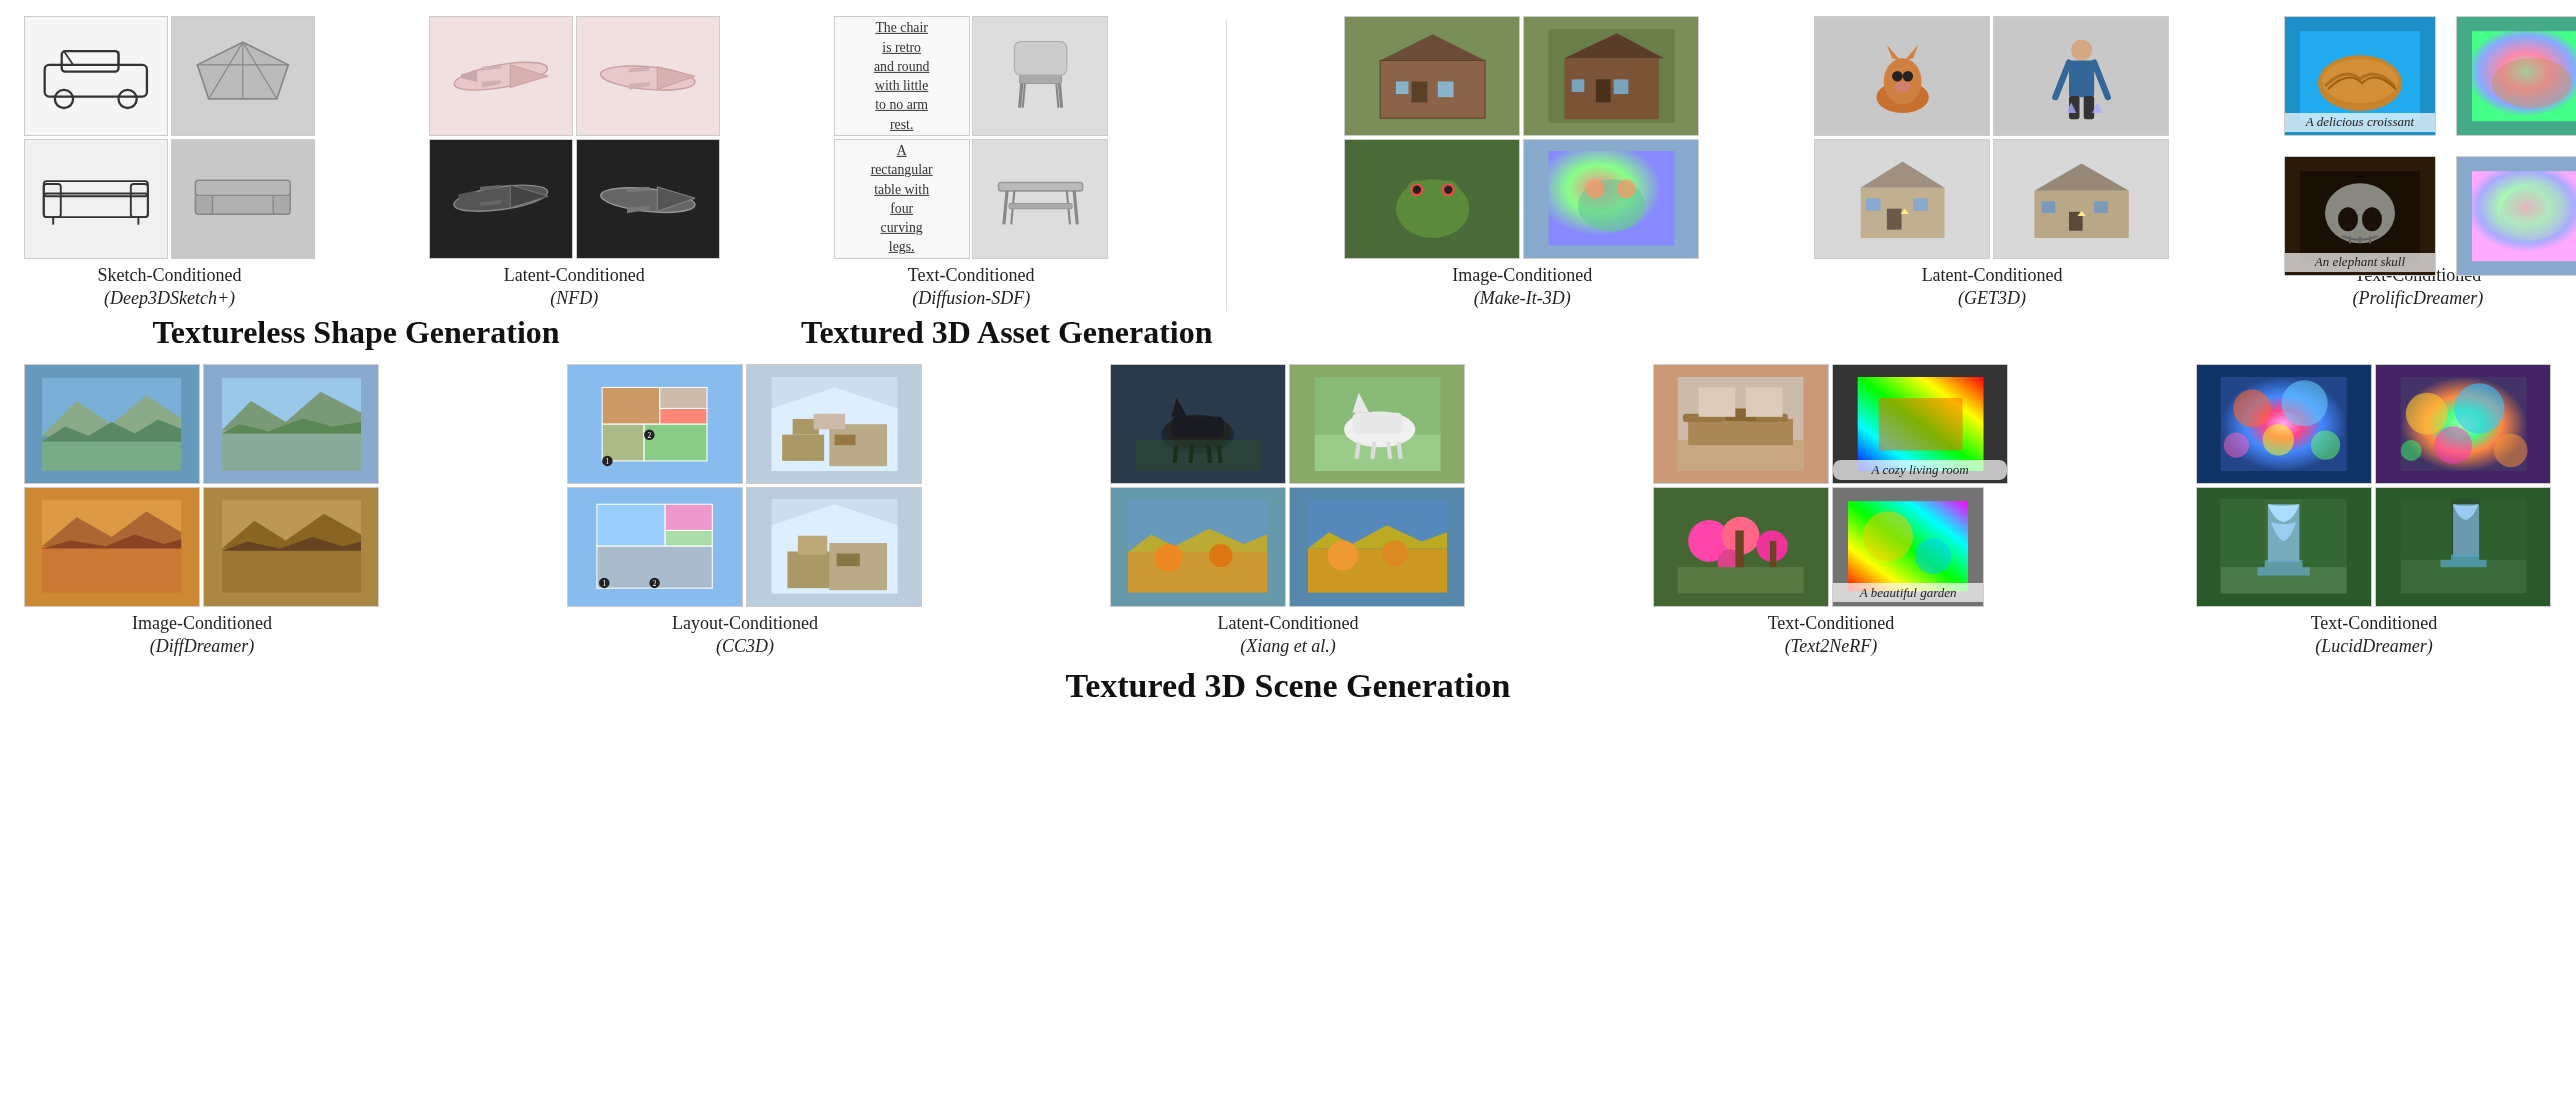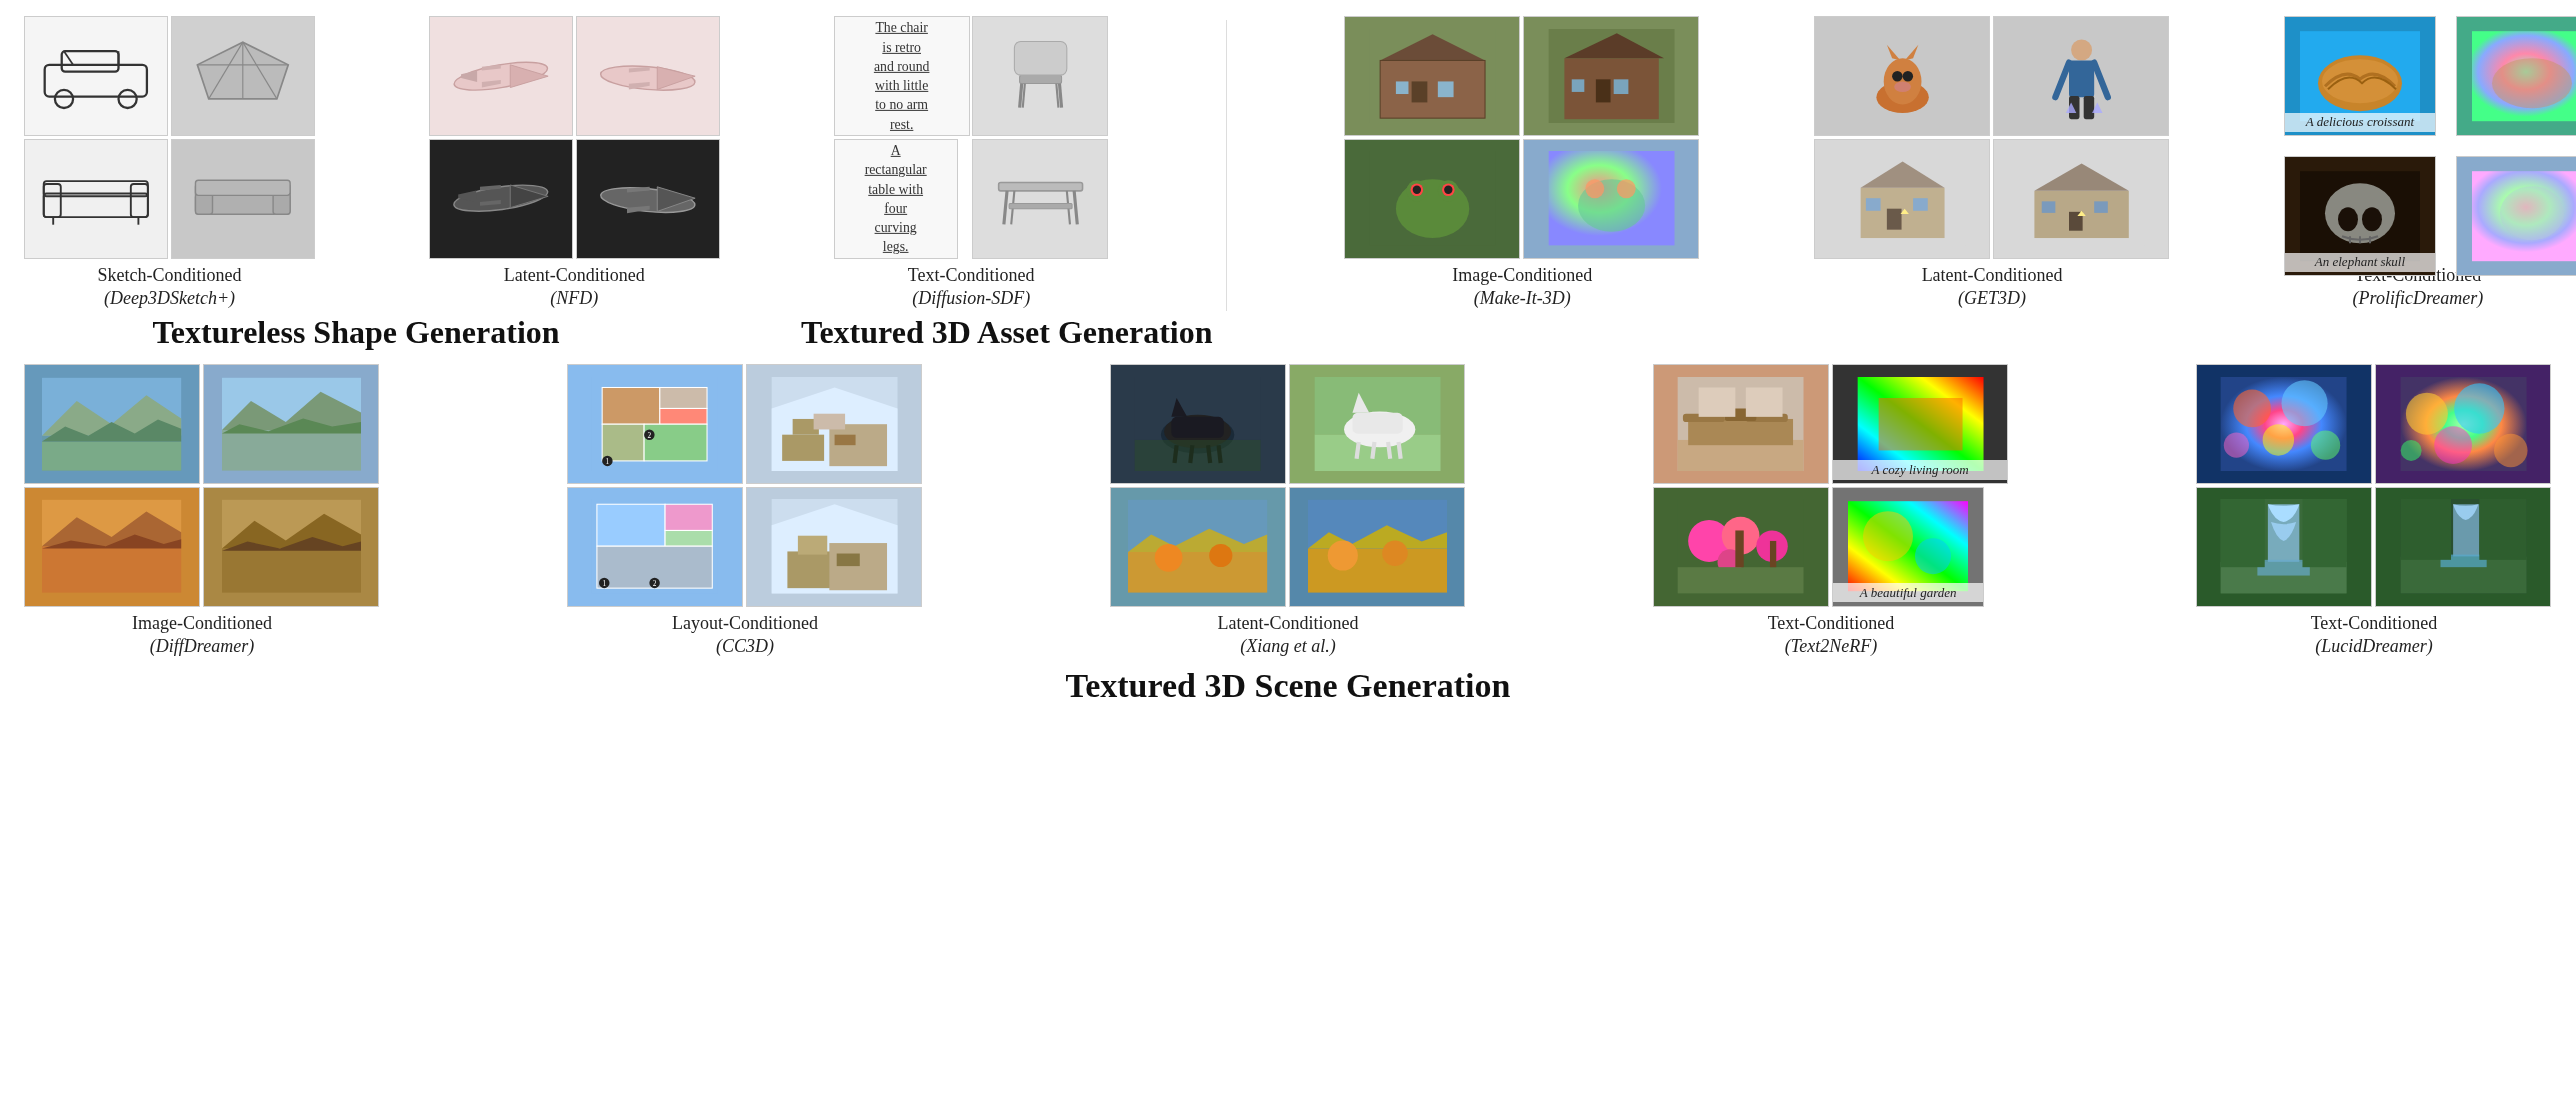--- a/index.html
+++ b/index.html
@@ -213,21 +213,21 @@
             <rect x="30" y="15" width="40" height="30" rx="8" fill="#bbb" stroke="#999" stroke-width="1.5"></rect>
             <rect x="30" y="44" width="40" height="8" rx="2" fill="#aaa" stroke="#999" stroke-width="1"></rect>
             <line x1="32" y1="52" x2="30" y2="75" stroke="#888" stroke-width="3"></line>
             <line x1="68" y1="52" x2="70" y2="75" stroke="#888" stroke-width="3"></line>
             <line x1="35" y1="52" x2="33" y2="75" stroke="#888" stroke-width="2"></line>
             <line x1="65" y1="52" x2="67" y2="75" stroke="#888" stroke-width="2"></line>
             <rect x="25" y="12" width="50" height="32" rx="6" fill="#ccc" stroke="#aaa" stroke-width="1"></rect>
           </svg>
         </div>
 
-        <div class="cell img-placeholder" style="background:#f8f8f8;width:124px;height:120px;">
+        <div class="cell img-placeholder" style="background:#f8f8f8;width:136px;height:120px;">
           <div class="text-inside-img" style="font-size:13.8px;">A rectangular table with four curving legs.</div>
         </div>
 
         <div class="cell img-placeholder" style="background:#dddddd;width:136px;height:120px;">
           <svg viewBox="0 0 100 90" xmlns="http://www.w3.org/2000/svg">
             <rect x="10" y="30" width="80" height="8" rx="2" fill="#bbb" stroke="#999" stroke-width="1.5"></rect>
             <line x1="18" y1="38" x2="15" y2="70" stroke="#888" stroke-width="3"></line>
             <line x1="82" y1="38" x2="85" y2="70" stroke="#888" stroke-width="3"></line>
             <line x1="25" y1="38" x2="22" y2="70" stroke="#888" stroke-width="2"></line>
             <line x1="75" y1="38" x2="78" y2="70" stroke="#888" stroke-width="2"></line>
@@ -627,21 +627,21 @@
                 <stop offset="0%" stop-color="#0000ff"></stop>
                 <stop offset="25%" stop-color="#00ffff"></stop>
                 <stop offset="50%" stop-color="#00ff00"></stop>
                 <stop offset="75%" stop-color="#ffff00"></stop>
                 <stop offset="100%" stop-color="#ff0000"></stop>
               </linearGradient>
             </defs>
             <rect x="0" y="0" width="120" height="90" fill="url(#heatGrad1)"></rect>
             <rect x="20" y="20" width="80" height="50" fill="rgba(255,100,0,0.5)"></rect>
           </svg>
-          <div class="img-overlay-text" style="font-size:13px;">A cozy living room</div>
+          <div class="img-overlay-text" style="font-size:13px;border-radius:8px;">A cozy living room</div>
         </div>
 
         <div class="cell img-placeholder" style="background:#446633;width:176px;height:120px;">
           <svg viewBox="0 0 120 90" xmlns="http://www.w3.org/2000/svg">
             <rect x="0" y="0" width="120" height="90" fill="#446633"></rect>
             <circle cx="30" cy="40" r="20" fill="#ff44aa"></circle>
             <circle cx="60" cy="35" r="18" fill="#ff6688"></circle>
             <circle cx="90" cy="45" r="15" fill="#ee3399"></circle>
             <circle cx="50" cy="60" r="12" fill="#dd4488"></circle>
             <rect x="0" y="65" width="120" height="25" fill="#5a7a44"></rect>

